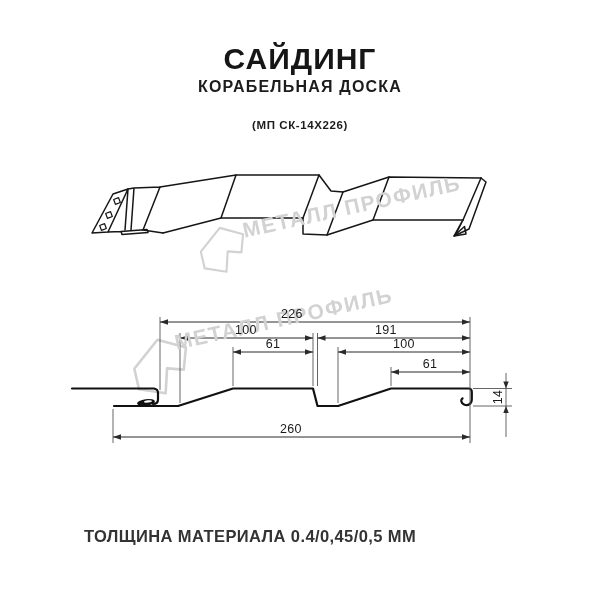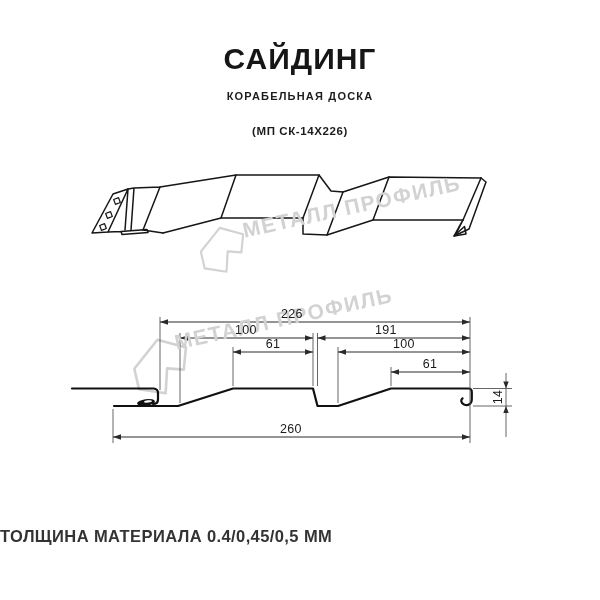--- a/index.html
+++ b/index.html
@@ -2,38 +2,38 @@
 <html style="--wm-color: #d2d2d2;"><head>
 <meta charset="utf-8">
 <style>
   html,body{margin:0;padding:0;background:#fff;}
   .page{
     position:relative;width:600px;height:600px;background:#ffffff;
     font-family:"Liberation Sans", sans-serif;color:#111;overflow:hidden;
   }
   header{position:absolute;top:44px;left:0;width:600px;text-align:center;z-index:3;}
   .title{font-size:30px;font-weight:bold;letter-spacing:1px;color:#161616;line-height:1;margin:0;}
-  .subtitle{font-size:11px;font-weight:bold;letter-spacing:1.2px;color:#1c1c1c;margin-top:16px;}
+  .subtitle{font-size:16px;font-weight:bold;letter-spacing:1.2px;color:#1c1c1c;margin-top:4px;}
   .code{font-size:11.5px;font-weight:bold;letter-spacing:.6px;color:#1c1c1c;margin-top:23px;}
   .figure{position:absolute;left:0;top:0;width:600px;height:600px;}
   svg.drawing{position:absolute;left:0;top:0;}
   .wm{
     position:absolute;white-space:nowrap;z-index:1;
     font-size:21px;font-weight:bold;letter-spacing:1.5px;
     color:var(--wm-color,#d2d2d2);transform-origin:0 50%;transform:rotate(-12.5deg);
     user-select:none;
   }
   .wm1{left:243px;top:219px;}
   .wm2{left:175px;top:331px;}
   .dim-label{
     position:absolute;font-size:12.5px;color:#1a1a1a;z-index:2;
     transform:translate(-50%,-100%);line-height:1;letter-spacing:.3px;
   }
   .dim-label.vertical{transform:translate(-50%,-50%) rotate(-90deg);}
-  footer{position:absolute;left:0;top:527px;width:500px;text-align:left;z-index:3;}
+  footer{position:absolute;left:0;top:527px;width:500px;text-align:center;z-index:3;}
   .thickness{font-size:16.5px;font-weight:bold;letter-spacing:.4px;color:#333;}
 </style>
 </head>
 <body>
 
 <div class="page">
 
   <header>
     <h1 class="title">САЙДИНГ</h1>
     <div class="subtitle">КОРАБЕЛЬНАЯ ДОСКА</div>

